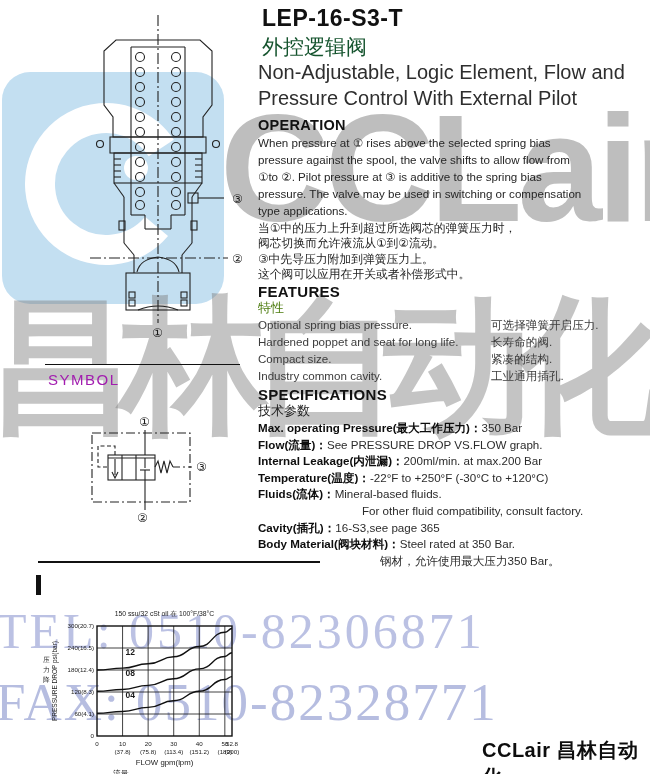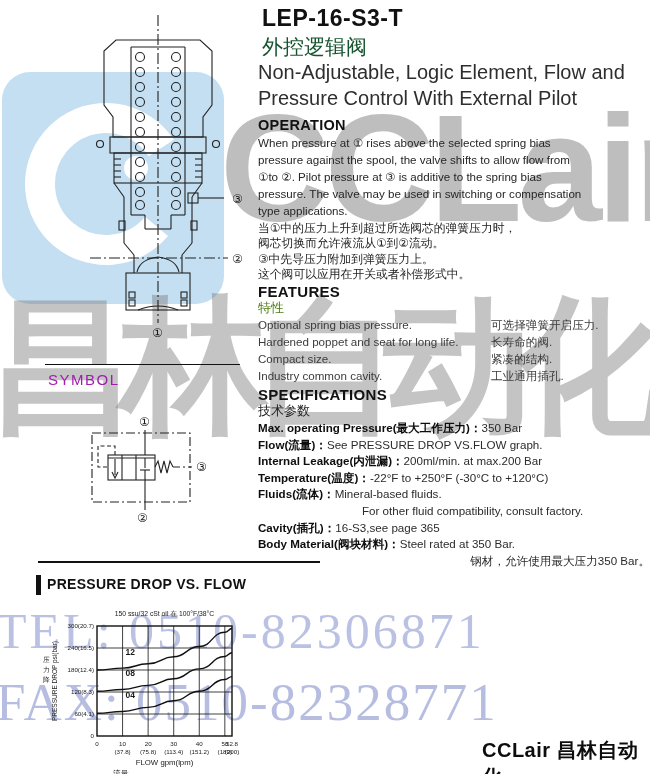--- a/index.html
+++ b/index.html
@@ -31,21 +31,21 @@
   .feat-zh{left:258px;top:299px;font-size:13px;color:#4d7c0f;}
   .feat-list{left:258px;top:316px;font-size:11.6px;color:#3c3c3c;width:392px;}
   .feat-row{display:flex;line-height:17px;}
   .feat-row .en{width:233px;}
   .spec-heading{left:258px;top:386px;font-size:15px;}
   .spec-zh{left:258px;top:402px;font-size:13px;color:#222;}
   .spec-list{left:258px;top:420px;font-size:11.6px;color:#2b2b2b;width:392px;}
   .spec-row{line-height:16.6px;}
   .spec-row b{color:#0d0d0d;}
   .spec-row.ind1{padding-left:104px;}
-  .spec-row.ind2{padding-left:122px;text-align:right;}
+  .spec-row.ind2{padding-left:122px;}
   .divider1{left:45px;top:364px;width:195px;border-top:1.6px solid #111;}
   .symbol-heading{left:48px;top:371px;font-size:15px;letter-spacing:1.5px;color:#a21caf;}
   .divider2{left:38px;top:561px;width:282px;border-top:2px solid #111;}
   .chart-bar{left:36px;top:575px;width:5px;height:20px;background:#111;}
   .chart-heading{left:47px;top:576px;font-size:14px;font-weight:bold;letter-spacing:.3px;color:#111;}
   .footer-brand{left:482px;top:737px;font-size:20px;font-weight:bold;color:#0d0d0d;letter-spacing:.5px;}
   svg text{font-family:"Liberation Sans","DejaVu Sans",sans-serif;fill:#1a1a1a;}
   .lineart{stroke:#222;fill:none;stroke-width:1.1;}
 </style>
 </head>
@@ -266,21 +266,20 @@
           <b>Body Material(阀块材料)：</b><span>Steel rated at 350 Bar.</span>
         </div>
 
         <div class="spec-row ind2">
           <b></b><span>钢材，允许使用最大压力350 Bar。</span>
         </div>
       </div>
 
     <div class="abs divider2"></div>
     <div class="abs chart-bar"></div>
-    <div class="abs chart-heading">PRESSURE DROP VS. FLOW</div>
     <svg id="flow-chart" class="abs" style="left:38px;top:602px" width="210" height="172" viewBox="0 0 210 172">
         <line x1="84.56818181818181" y1="24" x2="84.56818181818181" y2="134" stroke="#111" stroke-width="0.8"></line>
         <line x1="110.13636363636363" y1="24" x2="110.13636363636363" y2="134" stroke="#111" stroke-width="0.8"></line>
         <line x1="135.70454545454547" y1="24" x2="135.70454545454547" y2="134" stroke="#111" stroke-width="0.8"></line>
         <line x1="161.27272727272725" y1="24" x2="161.27272727272725" y2="134" stroke="#111" stroke-width="0.8"></line>
         <line x1="186.8409090909091" y1="24" x2="186.8409090909091" y2="134" stroke="#111" stroke-width="0.8"></line>
         <line x1="59" y1="112" x2="194" y2="112" stroke="#111" stroke-width="0.8"></line>
         <line x1="59" y1="90" x2="194" y2="90" stroke="#111" stroke-width="0.8"></line>
         <line x1="59" y1="68" x2="194" y2="68" stroke="#111" stroke-width="0.8"></line>
         <line x1="59" y1="46" x2="194" y2="46" stroke="#111" stroke-width="0.8"></line>

